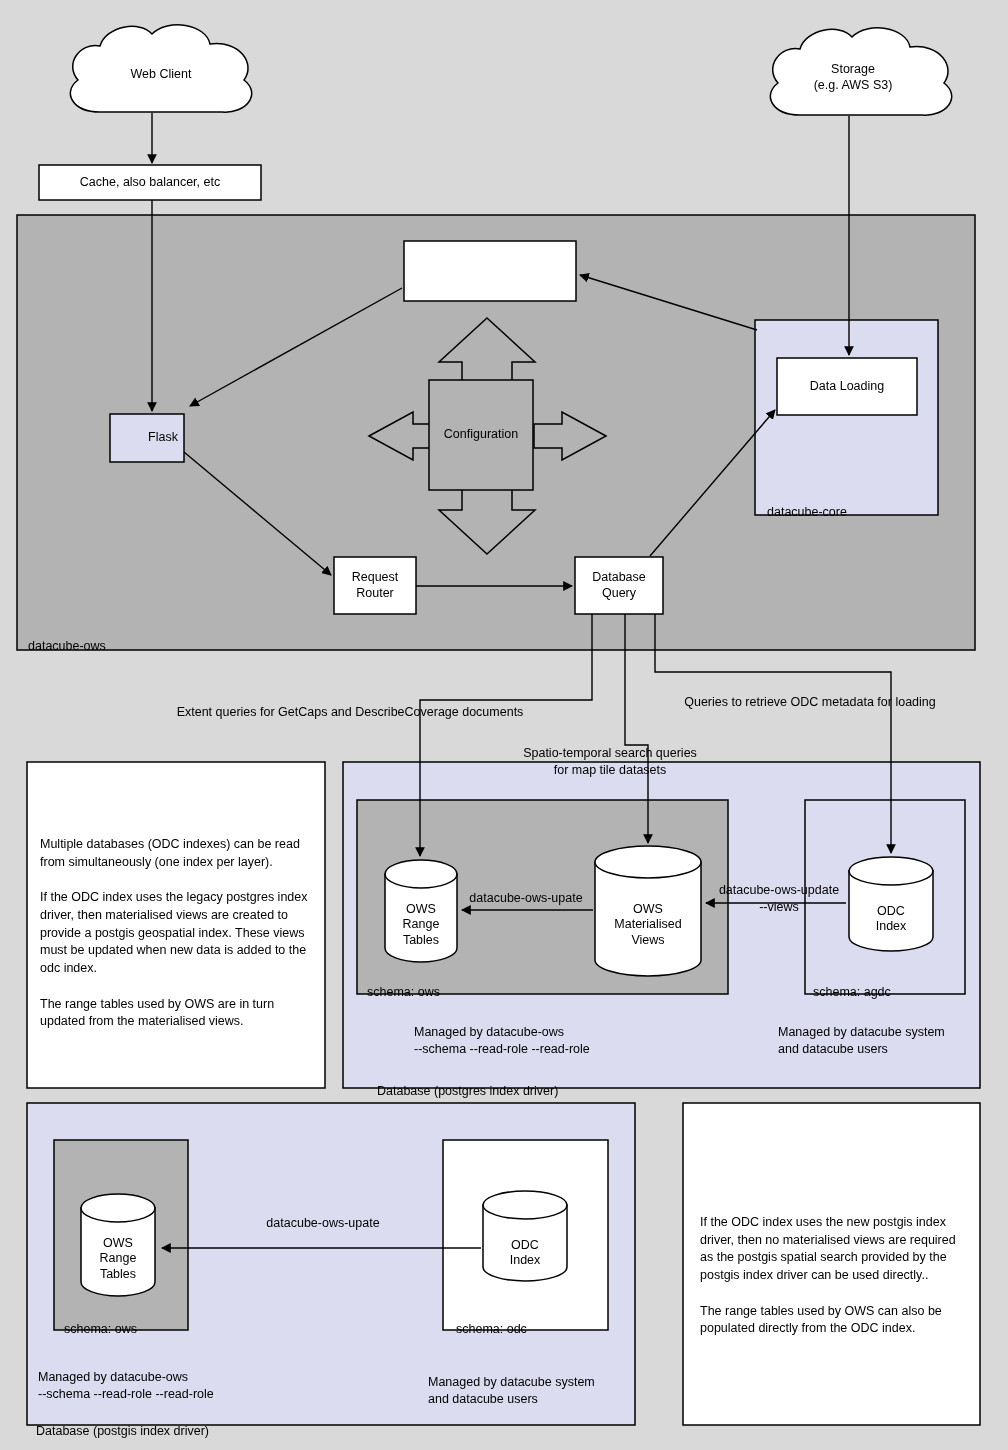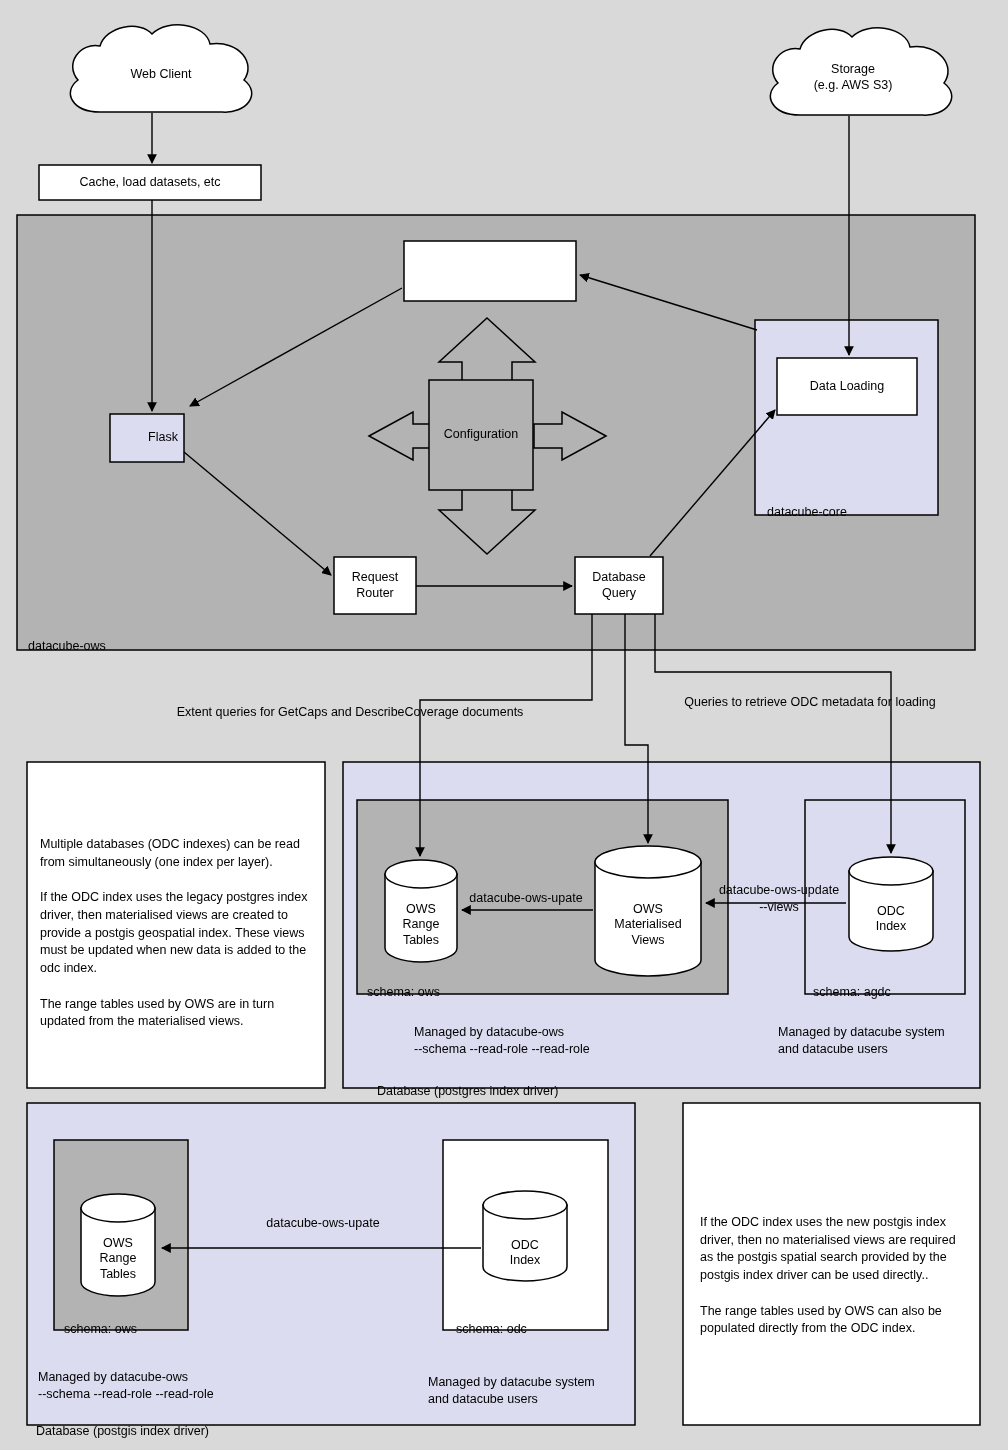--- a/index.html
+++ b/index.html
@@ -189,21 +189,21 @@
 
   <div class="node box-none" style="left:100px; top:58px; width:122px; height:34px;">
     <span>Web Client</span>
   </div>
   <div class="node box-none" style="left:792px; top:58px; width:122px; height:40px;">
     <span>Storage
 (e.g. AWS S3)</span>
   </div>
 
   <div class="node box-none" style="left:39px; top:165px; width:222px; height:35px;">
-    <span>Cache, load datasets, etc</span>
+    <span>Cache, also balancer, etc</span>
   </div>
   <div class="node box-none" style="left:429px; top:380px; width:104px; height:110px;">
     <span>Configuration</span>
   </div>
   <div class="node box-none" style="left:110px; top:414px; width:74px; height:48px;padding-left:32px;">
     <span>Flask</span>
   </div>
   <div class="node box-none" style="left:777px; top:358px; width:140px; height:57px;">
     <span>Data Loading</span>
   </div>
@@ -227,20 +227,24 @@
   </div>
   <div class="panel-label" style="left:36px; top:1407px;">
     <span>Database (postgis index driver)</span>
   </div>
 
   <div class="edge-label" style="left:140px; top:688px; width:420px;">
     <span>Extent queries for GetCaps and DescribeCoverage documents</span>
   </div>
   <div class="edge-label" style="left:650px; top:678px; width:320px;">
     <span>Queries to retrieve ODC metadata for loading</span>
+  </div>
+  <div class="edge-label" style="left:490px; top:729px; width:240px;">
+    <span>Spatio-temporal search queries
+for map tile datasets</span>
   </div>
   <div class="edge-label" style="left:452px; top:874px; width:148px;">
     <span>datacube-ows-upate</span>
   </div>
   <div class="edge-label" style="left:704px; top:866px; width:150px;">
     <span>datacube-ows-update
 --views</span>
   </div>
   <div class="edge-label" style="left:248px; top:1199px; width:150px;">
     <span>datacube-ows-upate</span>

